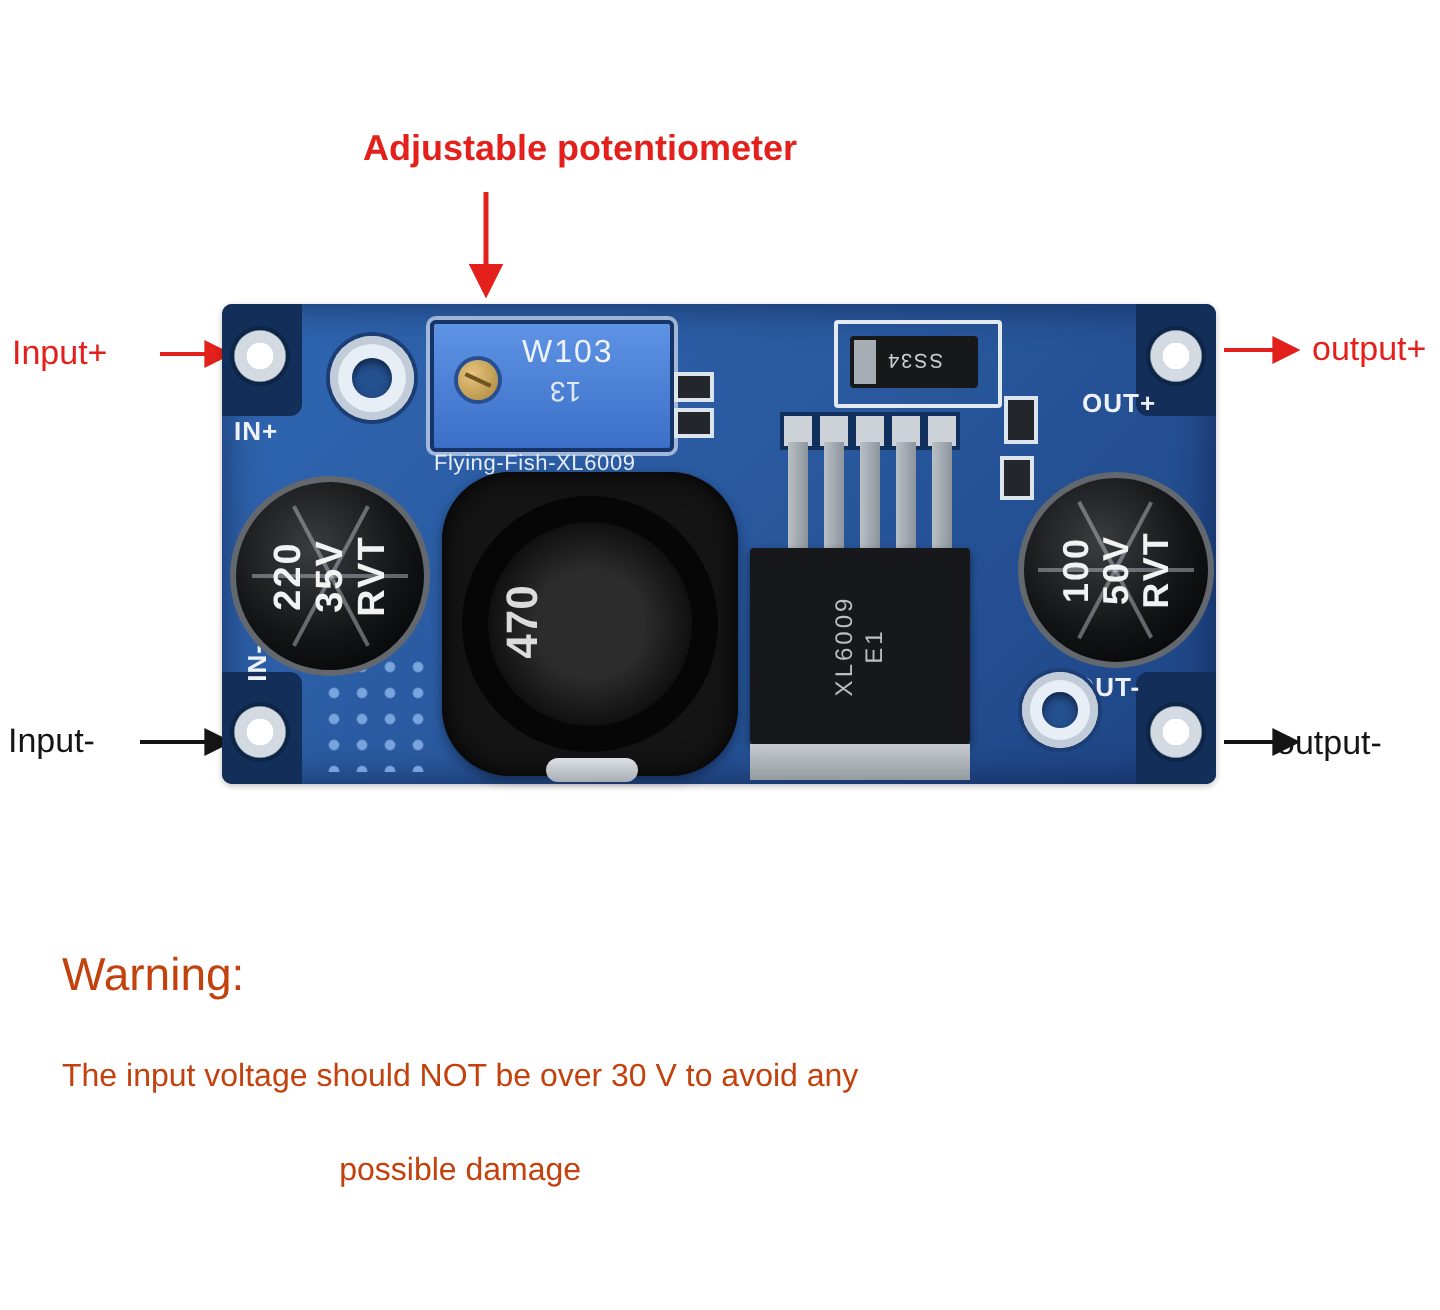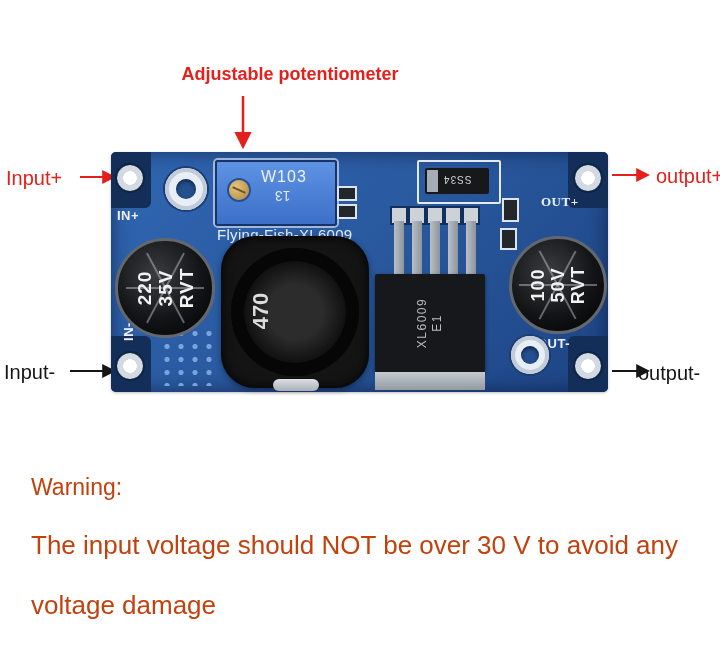--- a/index.html
+++ b/index.html
@@ -1,20 +1,20 @@
 <!DOCTYPE html>
 <html><head>
 <meta charset="utf-8">
 <style>
   html,body{margin:0;padding:0;background:#fff;}
   .canvas{position:relative;width:720px;height:655px;background:#ffffff;overflow:hidden;
           font-family:"Liberation Sans",sans-serif;}
 
   
-  .annot{position:absolute;font-size:20px;color:#151515;white-space:nowrap;}
+  .annot{position:absolute;font-size:17px;color:#151515;white-space:nowrap;}
   .annot.red{color:#e3201b;}
   .pot-annot{left:150px;top:64px;width:280px;text-align:center;font-weight:bold;font-size:18px;color:#e3201b;}
   .lbl-input-plus{left:6px;top:167px;}
   .lbl-input-minus{left:4px;top:361px;}
   .lbl-output-plus{left:656px;top:165px;text-align:center;}
   .lbl-output-minus{left:638px;top:362px;}
 
   .overlay{position:absolute;left:0;top:0;pointer-events:none;}
 
   
@@ -28,42 +28,42 @@
   .corner.br{right:0;bottom:0;border-radius:6px 0 5px 0;}
 
   .pad{position:absolute;width:26px;height:26px;border-radius:50%;
        background:radial-gradient(circle,#ffffff 0 36%,#d3dae1 37% 68%,#929da8 69% 100%);
        box-shadow:0 0 0 2px #0d2547;}
   .pad.tl{left:6px;top:13px;} .pad.tr{left:464px;top:13px;}
   .pad.bl{left:6px;top:201px;} .pad.br{left:464px;top:201px;}
 
   .silk{position:absolute;color:#eef2f8;font-weight:bold;font-size:13px;letter-spacing:.5px;}
   .silk.inp{left:6px;top:56px;text-align:center;}
-  .silk.outp{left:430px;top:42px;font-family:Liberation Serif, serif;}
+  .silk.outp{left:430px;top:42px;}
   .silk.outm{left:426px;top:184px;}
   .silk.inm{left:8px;top:172px;transform:rotate(-90deg);}
 
   .mhole{position:absolute;border-radius:50%;background:#e8eef6;
          box-shadow:inset 0 0 0 4px #c2ccd8, 0 0 0 2px #1c3e74;}
   .mhole.tl{left:54px;top:16px;width:42px;height:42px;}
   .mhole.br{left:400px;top:184px;width:38px;height:38px;}
   .mhole-in{position:absolute;border-radius:50%;background:#24508f;box-shadow:inset 0 2px 4px rgba(0,0,10,.55);}
   .mhole.tl .mhole-in{left:11px;top:11px;width:20px;height:20px;}
   .mhole.br .mhole-in{left:10px;top:10px;width:18px;height:18px;}
 
   
   .pot{position:absolute;left:104px;top:8px;width:118px;height:62px;border-radius:3px;
        background:linear-gradient(180deg,#5e93e4,#3c6fc7);border:2px solid #163468;
        box-shadow:0 0 0 2px rgba(240,245,255,.6);}
   .pot-screw{position:absolute;left:12px;top:18px;width:20px;height:20px;border-radius:50%;
        background:radial-gradient(circle at 35% 35%,#e6c57e,#ab853b);box-shadow:0 0 0 2px #274e8f;}
   .pot-slot{position:absolute;left:3px;top:9px;width:14px;height:2px;background:#6e5420;transform:rotate(25deg);}
   .pot-code{position:absolute;left:44px;top:6px;font-size:16px;font-weight:normal;color:#eef3fb;letter-spacing:1px;}
   .pot-code2{position:absolute;left:58px;top:26px;font-size:14px;color:#dfe8f6;transform:rotate(180deg);}
-  .model{position:absolute;left:106px;top:74px;font-size:15px;color:#e8eef6;letter-spacing:.3px;}
+  .model{position:absolute;left:106px;top:74px;font-size:11px;color:#e8eef6;letter-spacing:.3px;}
 
   
   .diode-silk{position:absolute;left:306px;top:8px;width:80px;height:40px;border:2px solid #e4eaf2;border-radius:2px;}
   .diode-body{position:absolute;left:6px;top:6px;width:64px;height:26px;background:#17181a;border-radius:2px;}
   .diode-band{position:absolute;left:2px;top:2px;width:11px;height:22px;background:#a7adb4;}
   .diode-mark{position:absolute;left:18px;top:6px;font-size:10px;color:#cdd2d8;letter-spacing:1px;transform:rotate(180deg);}
 
   .smd{position:absolute;background:#23262b;box-shadow:0 0 0 2px #dce4ee;}
   .smd1{left:228px;top:36px;width:16px;height:11px;}
   .smd2{left:228px;top:54px;width:16px;height:11px;}
@@ -102,21 +102,21 @@
   .ic-tab{position:absolute;left:8px;top:164px;width:110px;height:18px;
           background:linear-gradient(180deg,#c5cbd0,#939aa0);}
 
   .vias{position:absolute;left:46px;top:172px;width:62px;height:62px;z-index:0;
         background-image:radial-gradient(circle,#79a3dc 2.2px,transparent 3px);
         background-size:14px 13px;background-position:3px 3px;}
 
   
   .warning{position:absolute;left:31px;top:474px;color:#c2410c;}
   .warning-title{font-size:23px;margin-bottom:29px;}
-  .warning-line{font-size:26px;margin-bottom:29px;}
+  .warning-line{font-size:16px;margin-bottom:29px;text-align:center;}
 </style>
 </head>
 <body>
 
 <div class="canvas">
 
   <div class="pot-annot annot">Adjustable potentiometer</div>
   <div class="annot red lbl-input-plus">Input+</div>
   <div class="annot lbl-input-minus">Input-</div>
   <div class="annot red lbl-output-plus">output+</div>
@@ -229,16 +229,16 @@
         <span>100</span>
         <span>50V</span>
         <span>RVT</span>
       </div>
     </div>
   </div>
 
   <div class="warning">
     <div class="warning-title">Warning:</div>
     <div class="warning-line">The input voltage should NOT be over 30 V to avoid any</div>
-    <div class="warning-line">voltage damage</div>
+    <div class="warning-line">possible damage</div>
   </div>
 
 </div>
 
 </body></html>

